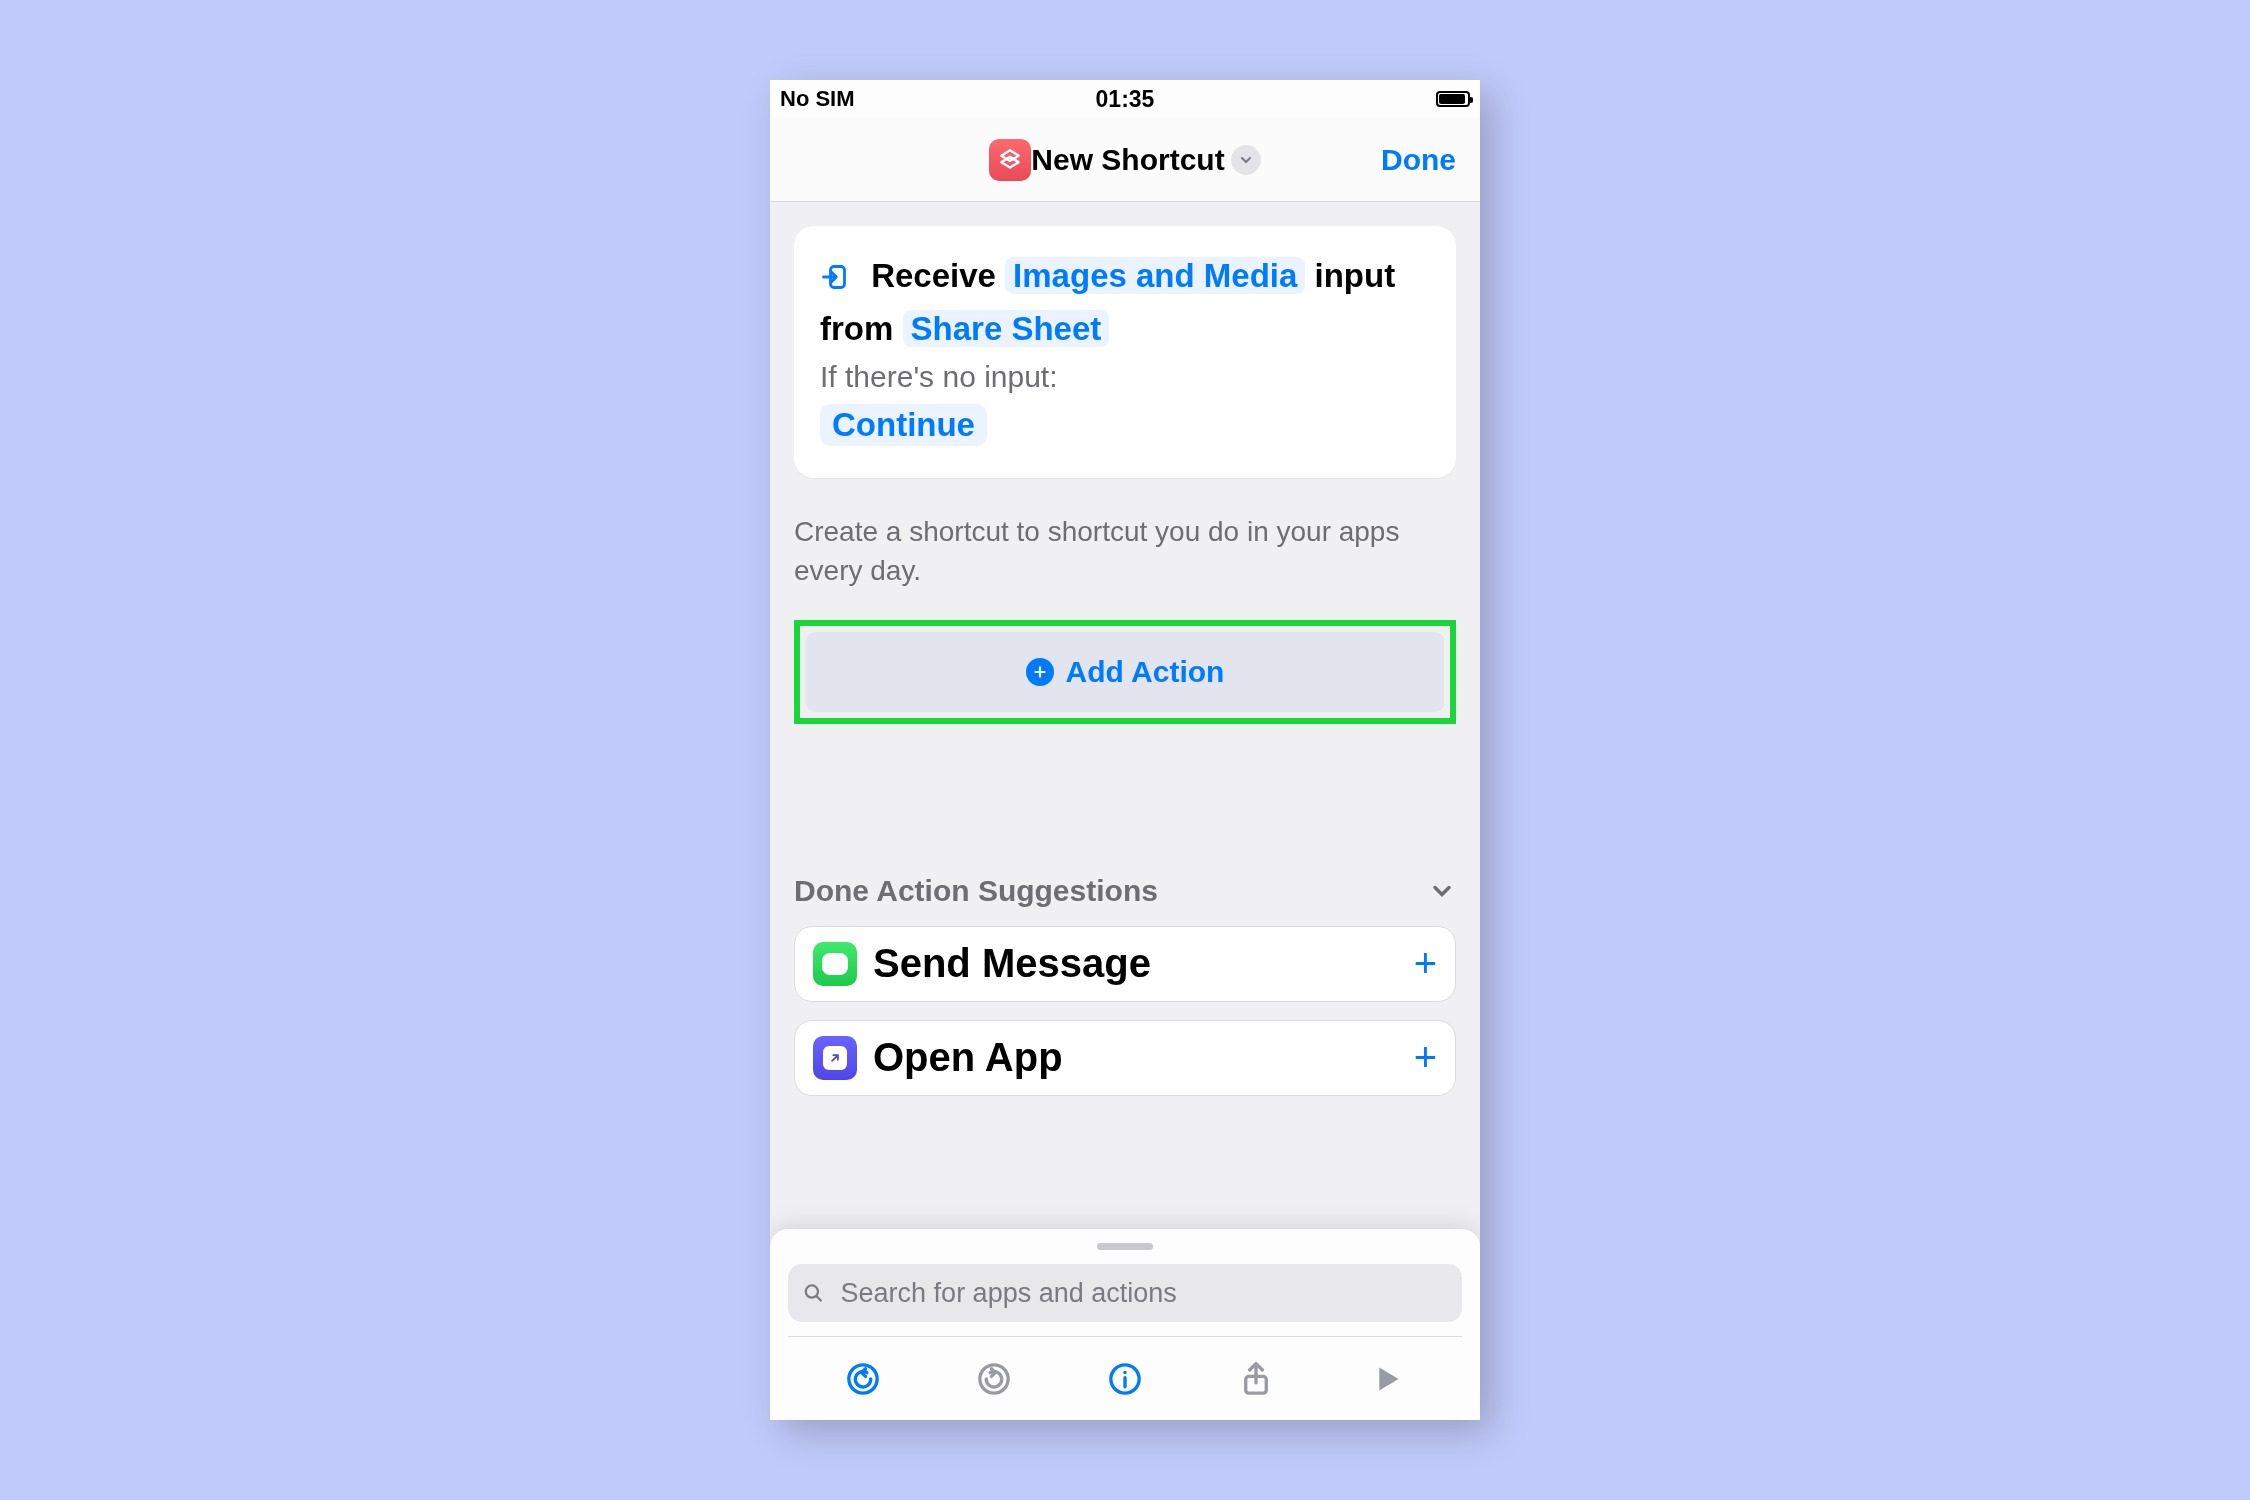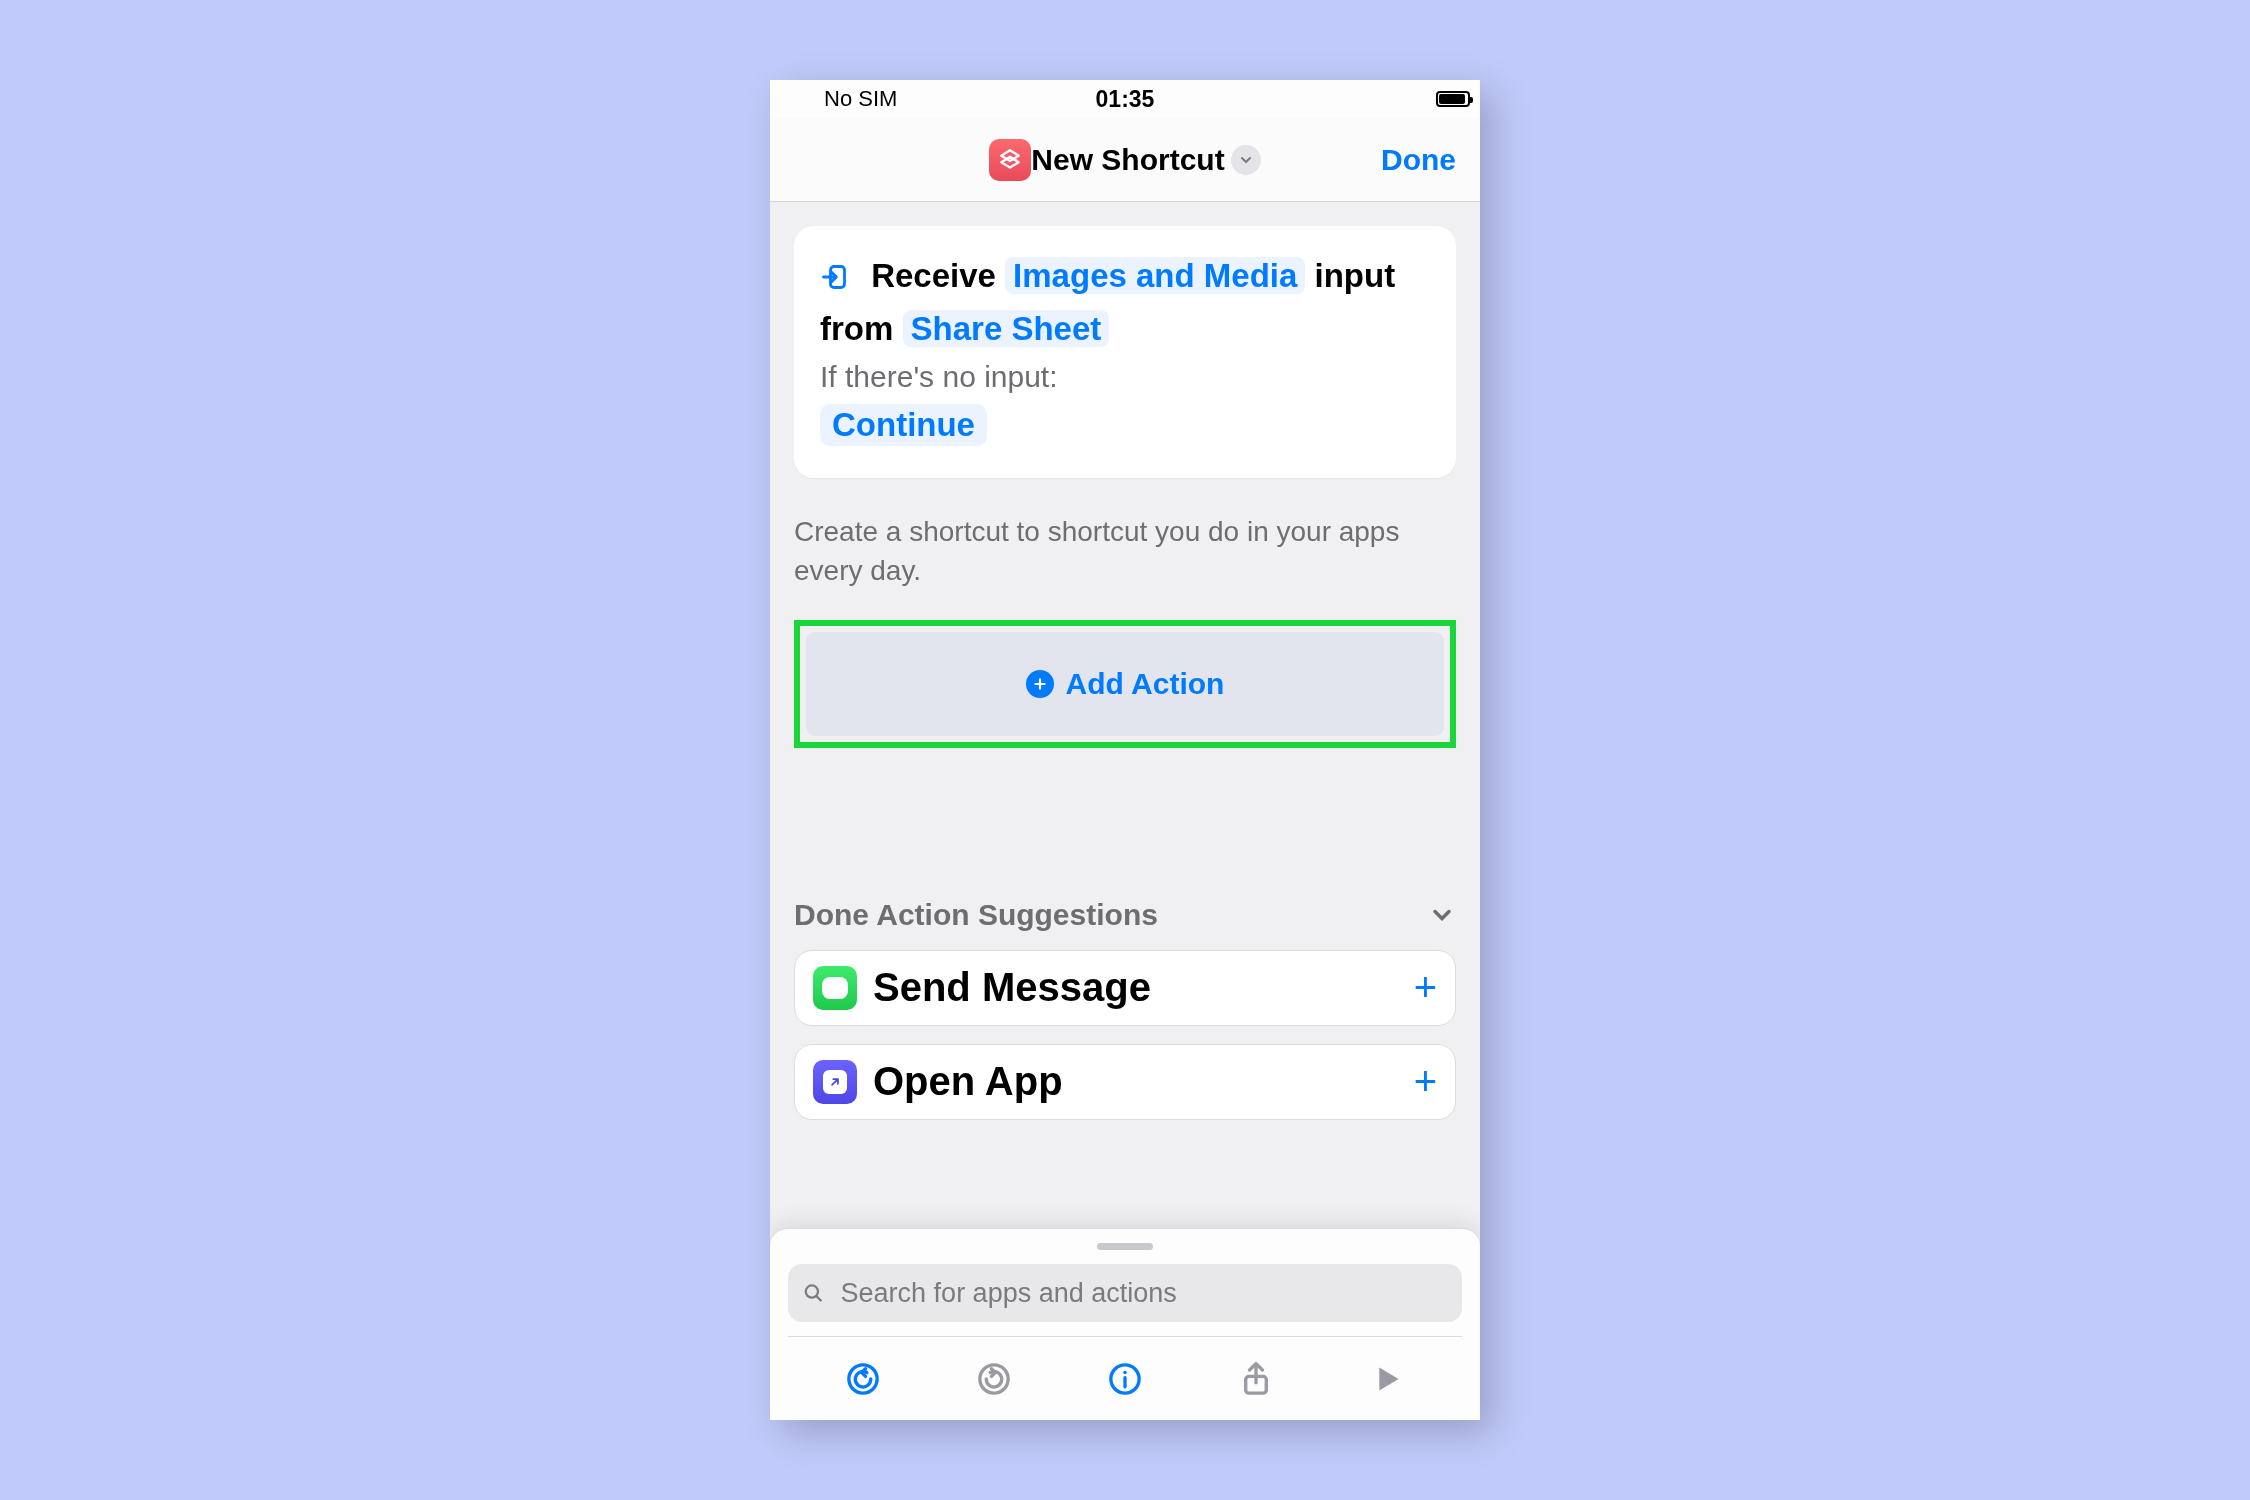--- a/index.html
+++ b/index.html
@@ -16,21 +16,21 @@
     box-shadow: 12px 12px 36px rgba(0,0,0,0.22);
     overflow: hidden;
     display: flex; flex-direction: column;
   }
   
   .status-bar {
     height: 38px; background: #fdfdfd;
     display: flex; align-items: center; justify-content: space-between;
     padding: 0 10px; font-size: 22px; color: #000;
   }
-  .status-bar .left-txt { font-weight: 400; margin-left: 44px; }
+  .status-bar .left-txt { font-weight: 700; }
   .status-bar .clock { position: absolute; left: 0; right: 0; top: 6px; text-align: center; font-weight: 600; font-size: 23px; }
   .status-bar .right-icons { display: flex; align-items: center; gap: 6px; z-index: 2; }
   .battery {
     width: 34px; height: 16px; border: 2px solid #000; border-radius: 4px; position: relative;
   }
   .battery::after { content:''; position:absolute; right:-5px; top:4px; width:3px; height:6px; background:#000; border-radius:0 2px 2px 0; }
   .battery .fill { position:absolute; left:1px; top:1px; bottom:1px; width: 26px; background:#000; border-radius:2px; }
 
   
   .nav-header {
@@ -88,21 +88,21 @@
 
   .hint-text { color:#6d6d72; font-size:28px; line-height:1.4; margin-top:34px; }
 
   .add-action-wrap {
     margin-top:30px;
     border:6px solid #1bd63a;
     padding:6px;
   }
   .add-action-btn {
     background:#e2e4ee; border-radius:9px;
-    height:104px; display:flex; align-items:center; justify-content:center; gap:12px;
+    height:80px; display:flex; align-items:center; justify-content:center; gap:12px;
     cursor:pointer;
   }
   .plus-circle {
     width:28px; height:28px; border-radius:14px; background:#007aff;
     display:flex; align-items:center; justify-content:center;
   }
   .plus-circle svg{ width:16px; height:16px; stroke:#fff; stroke-width:3.2; }
   .add-action-btn .txt{ color:#007aff; font-size:30px; font-weight:700; }
 
   .suggestions-header {

